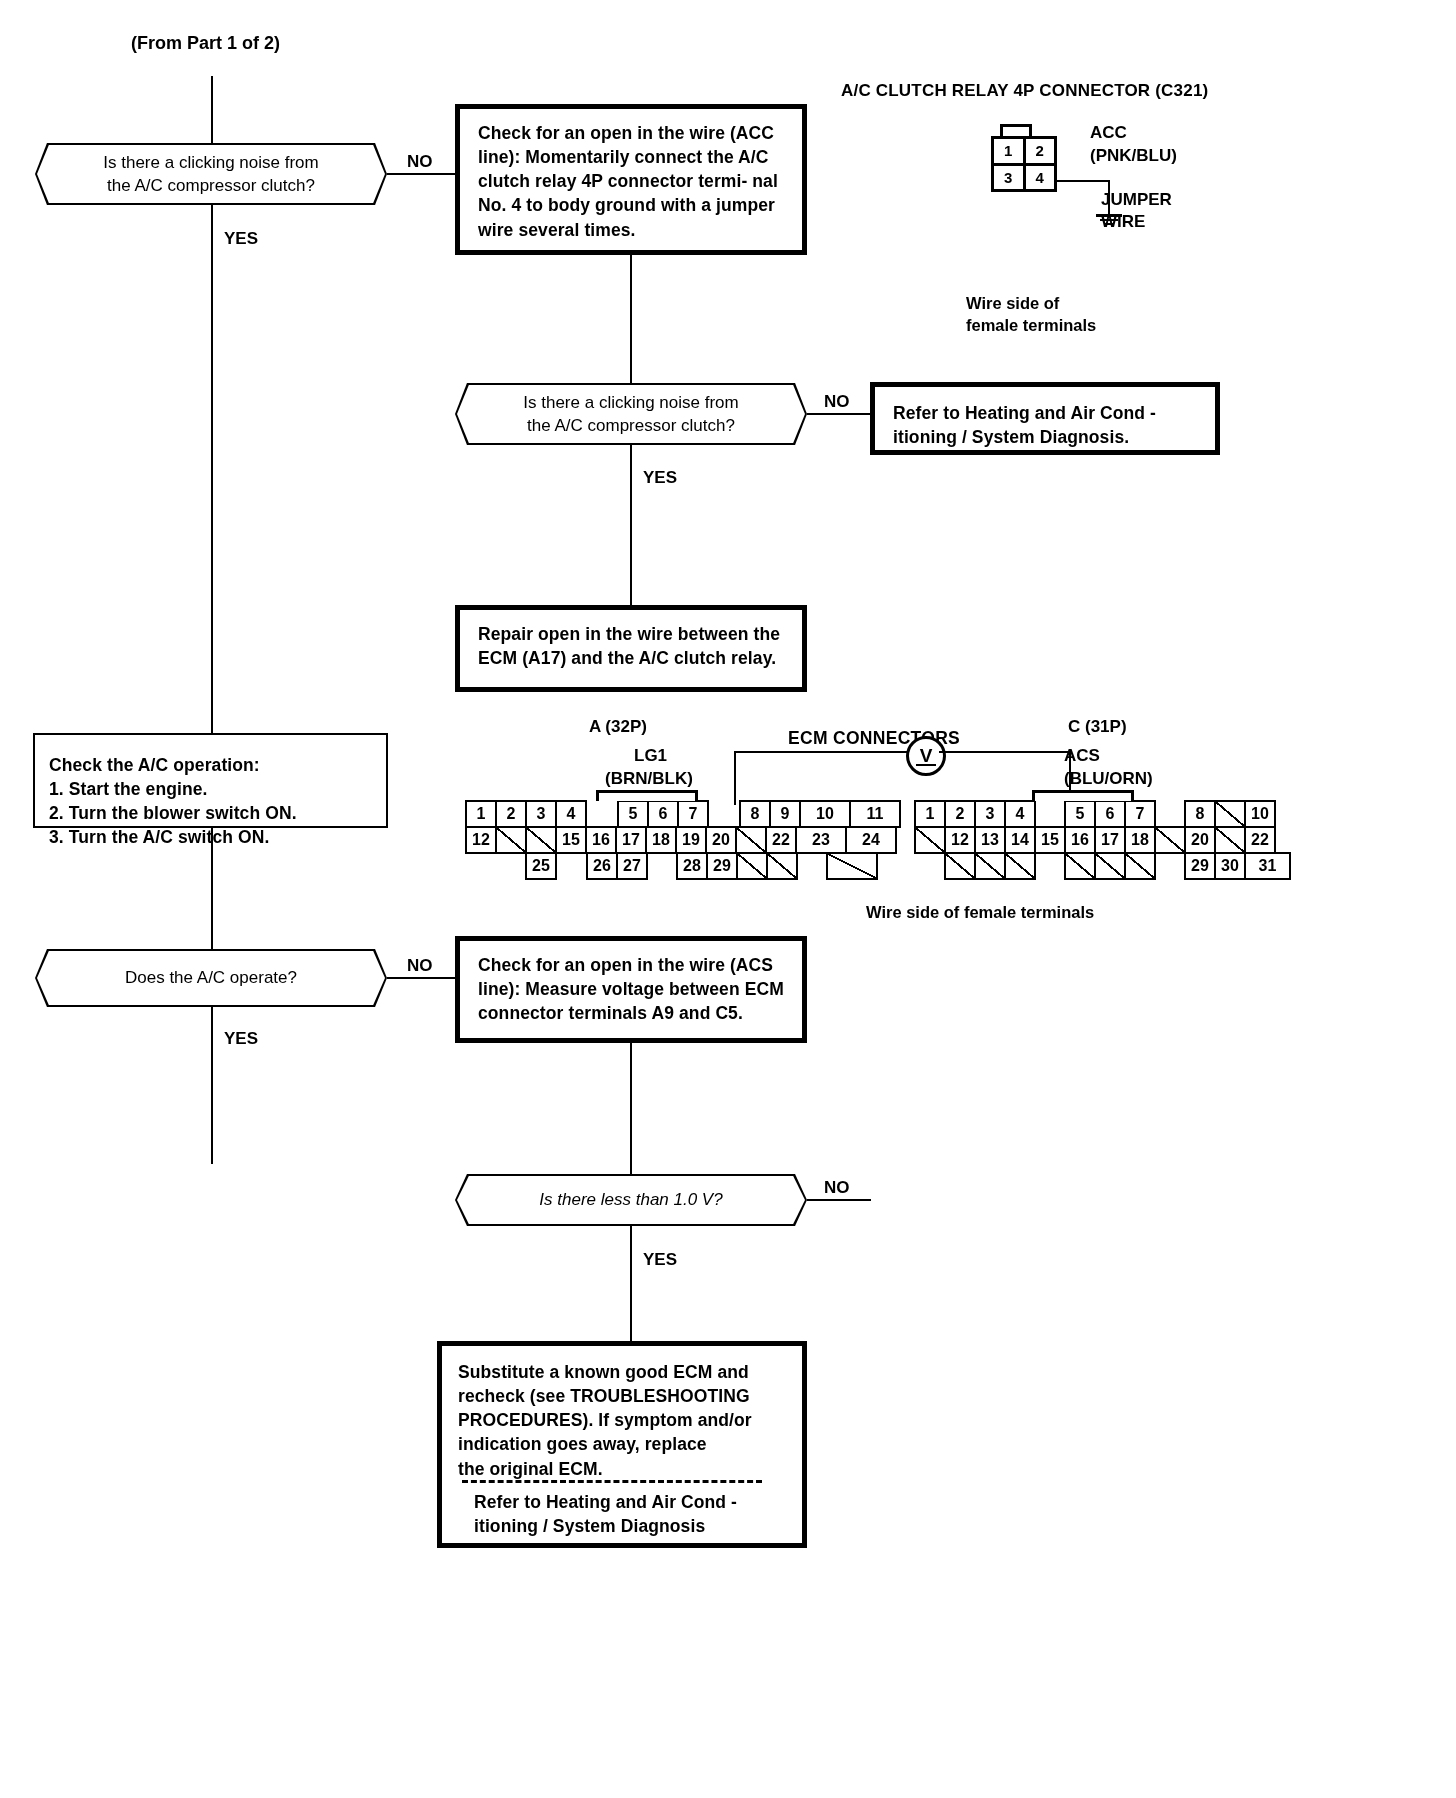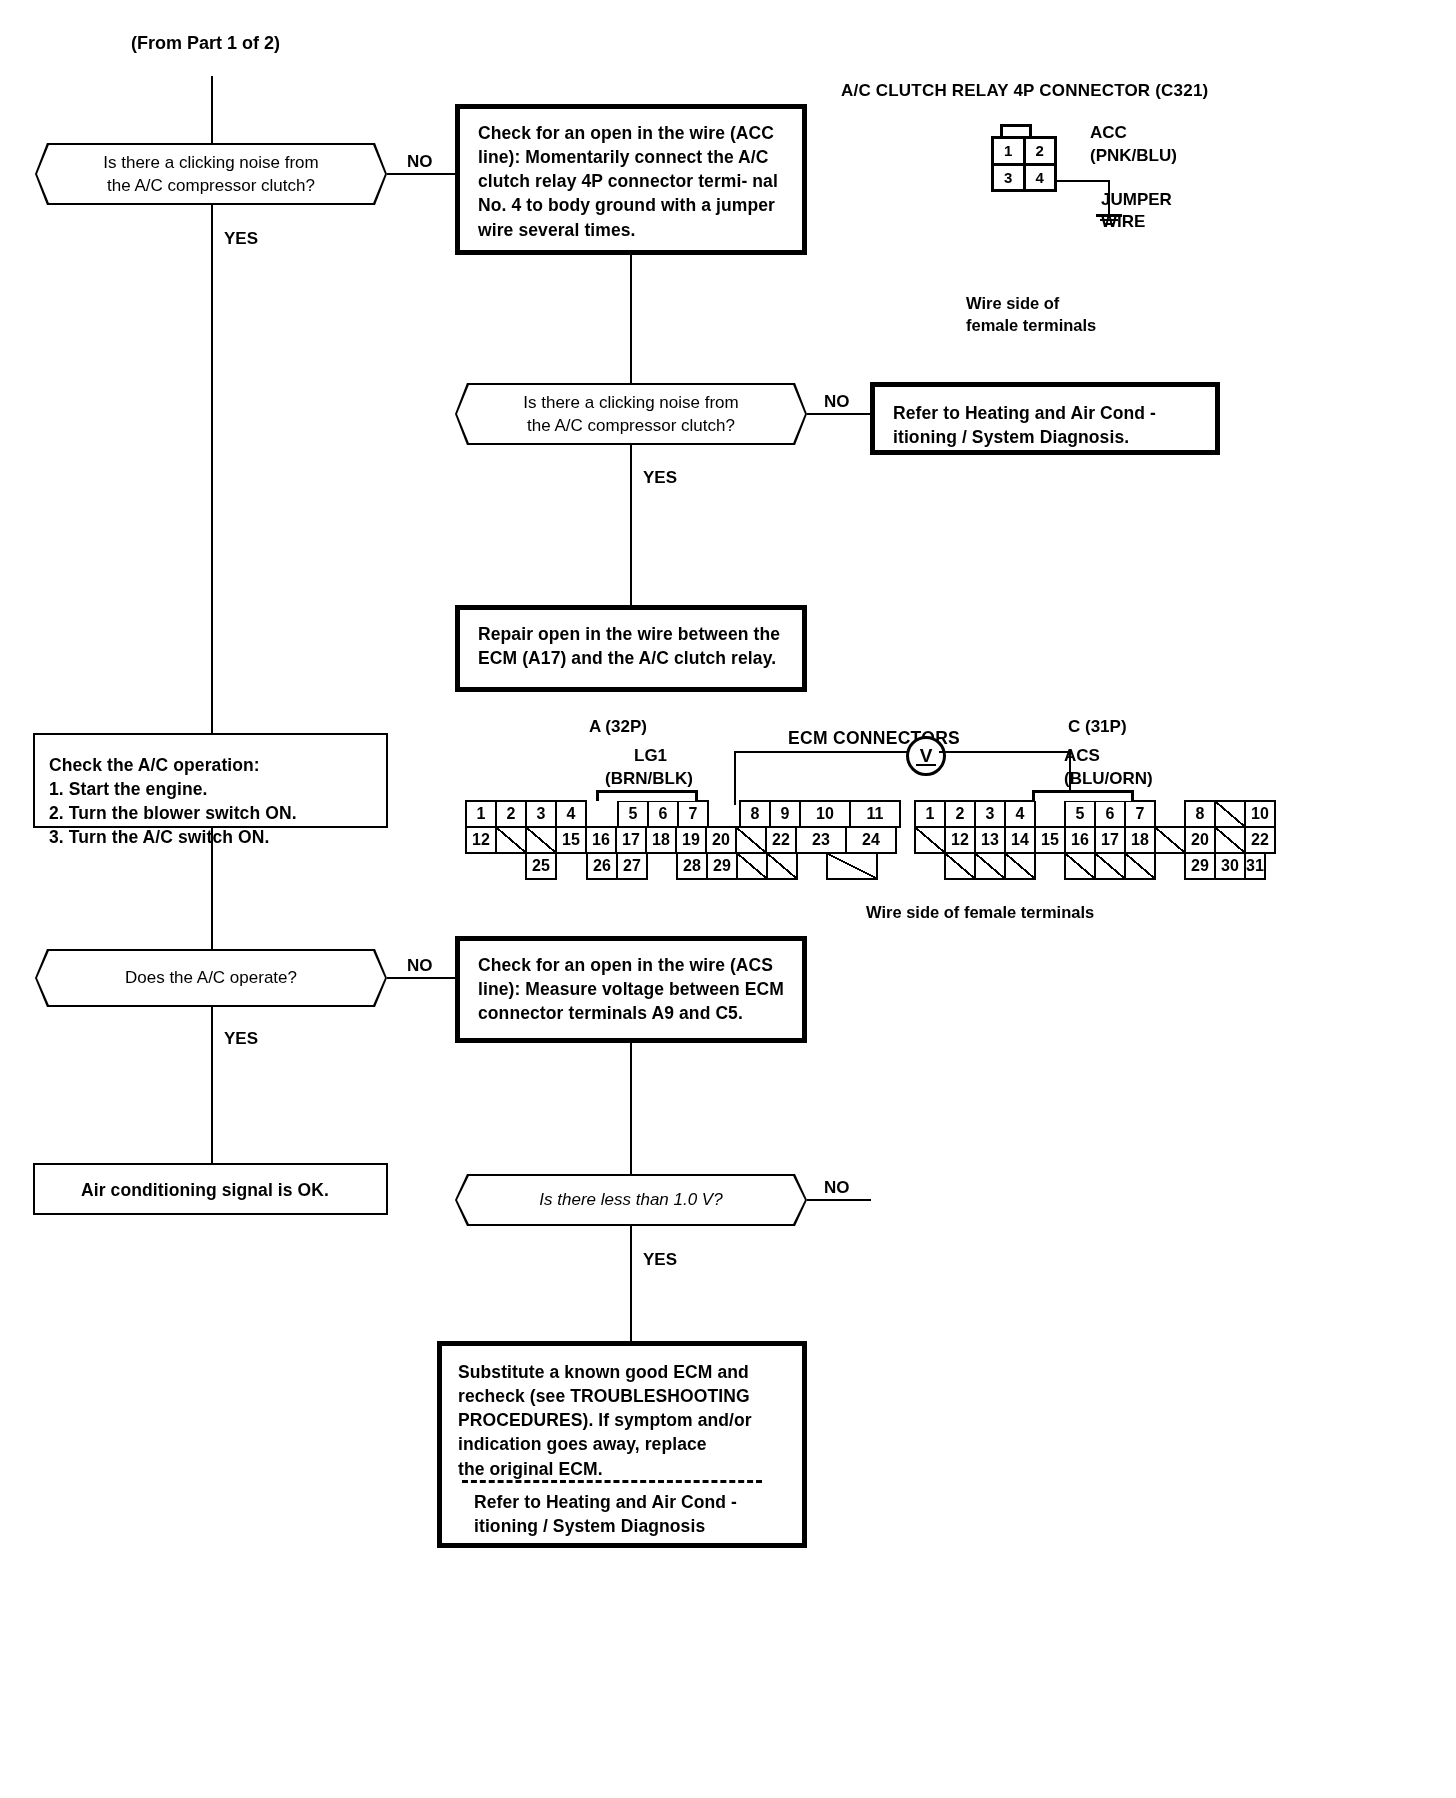--- a/index.html
+++ b/index.html
@@ -259,21 +259,21 @@
         <div class="pin slash" style="width: 32px; height: 28px;"></div>
         <div class="pin slash" style="width: 32px; height: 28px;"></div>
         <div class="pin slash" style="width: 32px; height: 28px;"></div>
         <div class="pin gap" style="width: 32px; height: 28px;"></div>
         <div class="pin slash" style="width: 32px; height: 28px;"></div>
         <div class="pin slash" style="width: 32px; height: 28px;"></div>
         <div class="pin slash" style="width: 32px; height: 28px;"></div>
         <div class="pin gap" style="width: 32px; height: 28px;"></div>
         <div class="pin" style="width: 32px; height: 28px;">29</div>
         <div class="pin" style="width: 32px; height: 28px;">30</div>
-        <div class="pin" style="width: 22px; height: 28px;">31</div>
+        <div class="pin" style="width: 47px; height: 28px;">31</div>
       </div>
     </div>
   <div class="keytab" style="left:1032px;top:790px;width:102px;height:11px;"></div>
 
   <div class="caption" style="left:866px;top:901px;font-size:16.5px;">Wire side of female terminals</div>
 
   <div class="box" style="left:33px;top:733px;width:355px;height:95px;padding:18px 14px 8px 14px;">
     <div>Check the A/C operation:</div>
     <div>1.   Start the engine.</div>
     <div>2.   Turn the blower switch ON.</div>
@@ -282,21 +282,20 @@
 
   <div class="hexwrap" style="left:35px;top:949px;width:352px;height:58px;">
     <div class="inner"></div>
     <div class="inner2">Does the A/C operate?</div>
   </div>
   <div class="hline" style="left:387px;top:977px;width:68px;"></div>
   <div class="lbl" style="left:407px;top:956px;">NO</div>
   <div class="vline" style="left:211px;top:1007px;height:157px;"></div>
   <div class="lbl" style="left:224px;top:1029px;">YES</div>
 
-  <div class="box" style="left:33px;top:1163px;width:355px;height:52px;display:flex;align-items:center;padding-left:46px;">Air conditioning signal is OK.</div>
 
   <div class="box heavy" style="left:455px;top:936px;width:352px;height:107px;">Check for an open in the wire
 (ACS line):
 Measure voltage between ECM
 connector terminals A9 and C5.</div>
   <div class="vline" style="left:630px;top:1043px;height:132px;"></div>
 
   <div class="hexwrap" style="left:455px;top:1174px;width:352px;height:52px;font-style:italic;">
     <div class="inner"></div>
     <div class="inner2">Is there less than 1.0 V?</div>

